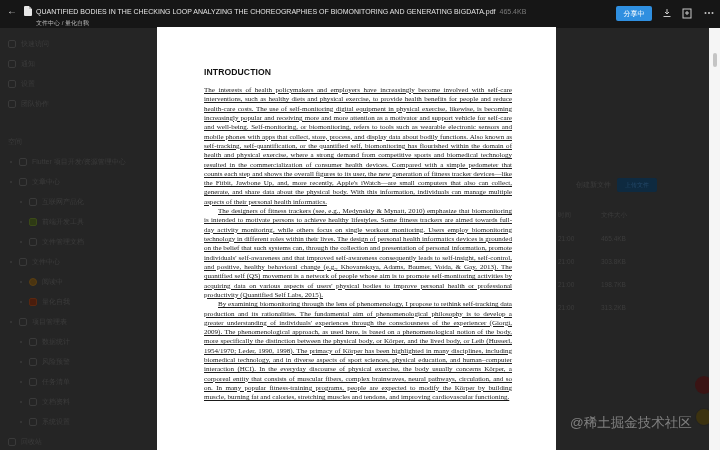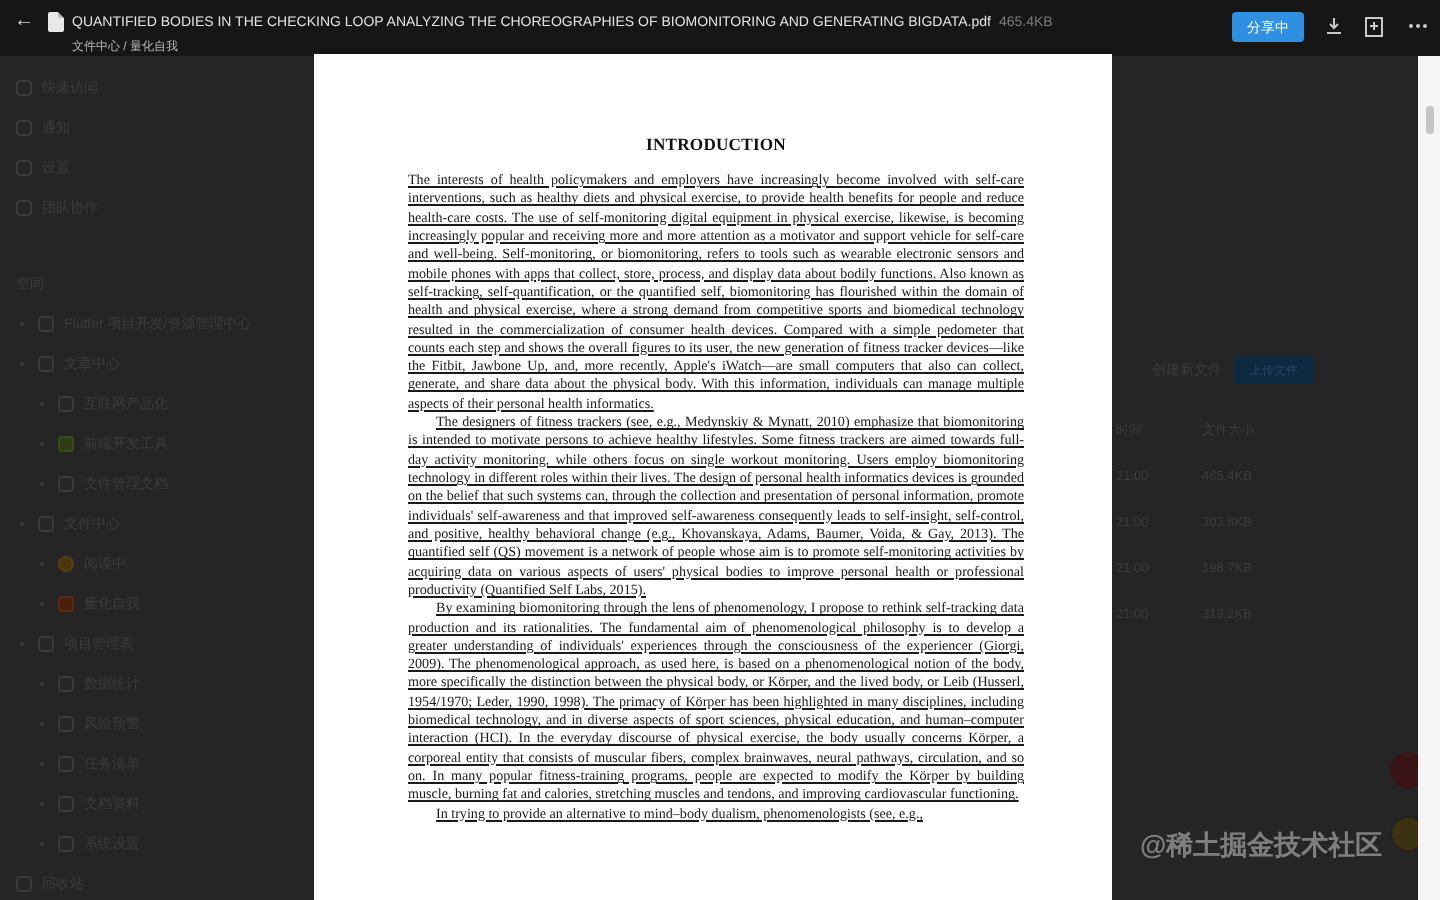--- a/index.html
+++ b/index.html
@@ -41,30 +41,30 @@
     .file-size { color: #7a7a7a; margin-left: 4px; }
     .breadcrumb { position: absolute; left: 36px; top: 19px; font-size: 6px; color: #b8b8b8; white-space: nowrap; }
     .share-btn { position: absolute; left: 616px; top: 6px; width: 36px; height: 15px; background: #2f8fe0; color: #fff; font-size: 7px; border-radius: 2px; display: flex; align-items: center; justify-content: center; cursor: pointer; }
     .tb-icon { position: absolute; top: 7px; width: 12px; height: 12px; color: #c8c8c8; cursor: pointer; display: flex; align-items: center; justify-content: center; }
     .download-icon { left: 661px; }
     .bookmark-icon { left: 681px; }
     .more-icon { left: 703px; font-size: 9px; letter-spacing: -1px; }
 
     
     .doc-page { position: absolute; left: 157px; top: 27px; width: 399px; height: 430px; background: #ffffff; padding: 40px 44px 0 47px; overflow: hidden; }
-    .doc-heading { text-align: center; font-family: Liberation Serif, serif; font-weight: bold; font-size: 8.6px; color: #111; margin-bottom: 9px; letter-spacing: 0.1px; }
+    .doc-heading { text-align: left; font-family: Liberation Sans, sans-serif; font-weight: bold; font-size: 8.6px; color: #111; margin-bottom: 9px; letter-spacing: 0.1px; }
     .doc-para { font-family: "Liberation Serif", serif; font-size: 7.05px; line-height: 9.32px; color: #1a1a1a; text-align: justify; text-decoration: underline; }
     .doc-para.indent { text-indent: 14px; }
 
     
     .scroll-track { position: absolute; left: 709px; top: 28px; width: 11px; height: 422px; background: #f5f5f5; }
     .scroll-thumb { position: absolute; left: 713px; top: 53px; width: 4px; height: 14px; background: #c4c4c4; border-radius: 2px; cursor: pointer; }
 
     
-    .watermark { position: absolute; left: 570px; top: 414px; font-size: 13.5px; color: rgba(200,200,200,0.55); white-space: nowrap; font-weight: bold; }
+    .watermark { position: absolute; left: 570px; top: 414px; font-size: 13.5px; color: rgba(200,200,200,0.55); white-space: nowrap; }
   </style>
 </head>
 <body>
 
 <div class="bg-app">
   <div class="sidebar" id="sidebar">
       <div class="side-item lvl0">
         <span class="ic"></span>
         <span>快速访问</span>
       </div>
@@ -218,19 +218,18 @@
         <circle cx="8.5" cy="2" r="1" fill="#c8c8c8"></circle>
       </svg>
   </span>
 </div>
 
 <div class="doc-page">
   <div class="doc-heading">INTRODUCTION</div>
   <p class="doc-para">The interests of health policymakers and employers have increasingly become involved with self-care interventions, such as healthy diets and physical exercise, to provide health benefits for people and reduce health-care costs. The use of self-monitoring digital equipment in physical exercise, likewise, is becoming increasingly popular and receiving more and more attention as a motivator and support vehicle for self-care and well-being. Self-monitoring, or biomonitoring, refers to tools such as wearable electronic sensors and mobile phones with apps that collect, store, process, and display data about bodily functions. Also known as self-tracking, self-quantification, or the quantified self, biomonitoring has flourished within the domain of health and physical exercise, where a strong demand from competitive sports and biomedical technology resulted in the commercialization of consumer health devices. Compared with a simple pedometer that counts each step and shows the overall figures to its user, the new generation of fitness tracker devices—like the Fitbit, Jawbone Up, and, more recently, Apple's iWatch—are small computers that also can collect, generate, and share data about the physical body. With this information, individuals can manage multiple aspects of their personal health informatics.</p>
   <p class="doc-para indent">The designers of fitness trackers (see, e.g., Medynskiy &amp; Mynatt, 2010) emphasize that biomonitoring is intended to motivate persons to achieve healthy lifestyles. Some fitness trackers are aimed towards full-day activity monitoring, while others focus on single workout monitoring. Users employ biomonitoring technology in different roles within their lives. The design of personal health informatics devices is grounded on the belief that such systems can, through the collection and presentation of personal information, promote individuals' self-awareness and that improved self-awareness consequently leads to self-insight, self-control, and positive, healthy behavioral change (e.g., Khovanskaya, Adams, Baumer, Voida, &amp; Gay, 2013). The quantified self (QS) movement is a network of people whose aim is to promote self-monitoring activities by acquiring data on various aspects of users' physical bodies to improve personal health or professional productivity (Quantified Self Labs, 2015).</p>
   <p class="doc-para indent">By examining biomonitoring through the lens of phenomenology, I propose to rethink self-tracking data production and its rationalities. The fundamental aim of phenomenological philosophy is to develop a greater understanding of individuals' experiences through the consciousness of the experiencer (Giorgi, 2009). The phenomenological approach, as used here, is based on a phenomenological notion of the body, more specifically the distinction between the physical body, or Körper, and the lived body, or Leib (Husserl, 1954/1970; Leder, 1990, 1998). The primacy of Körper has been highlighted in many disciplines, including biomedical technology, and in diverse aspects of sport sciences, physical education, and human–computer interaction (HCI). In the everyday discourse of physical exercise, the body usually concerns Körper, a corporeal entity that consists of muscular fibers, complex brainwaves, neural pathways, circulation, and so on. In many popular fitness-training programs, people are expected to modify the Körper by building muscle, burning fat and calories, stretching muscles and tendons, and improving cardiovascular functioning.</p>
-  <p class="doc-para indent">In trying to provide an alternative to mind–body dualism, phenomenologists (see, e.g.,</p>
 </div>
 
 <div class="scroll-track"></div>
 <div class="scroll-thumb"></div>
 
 <div class="watermark">@稀土掘金技术社区</div>
 
 </body></html>

